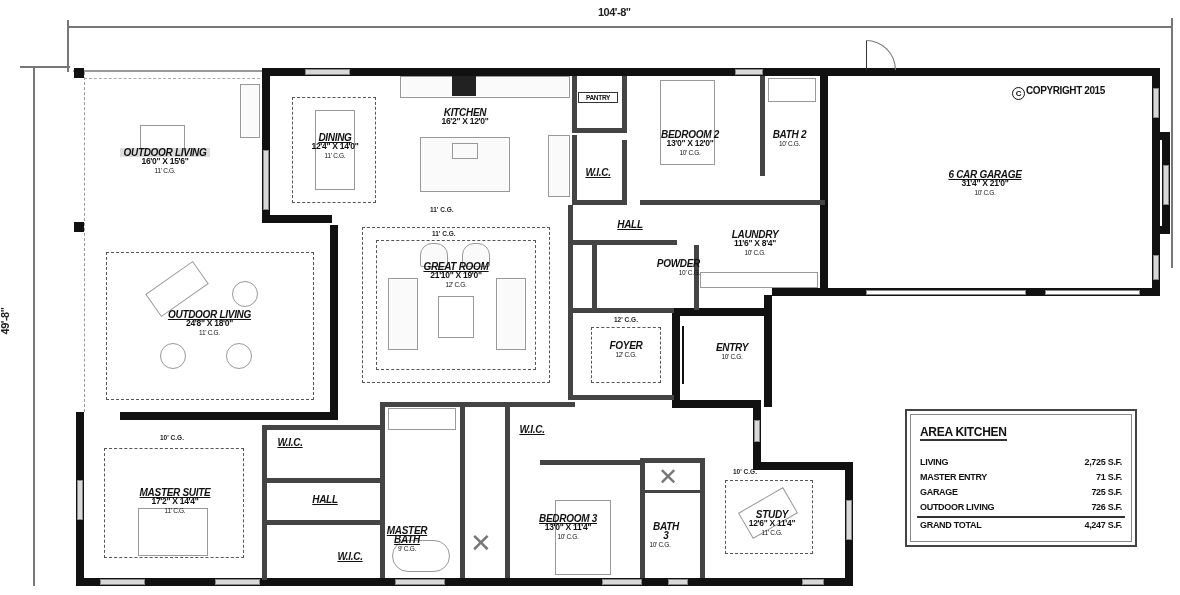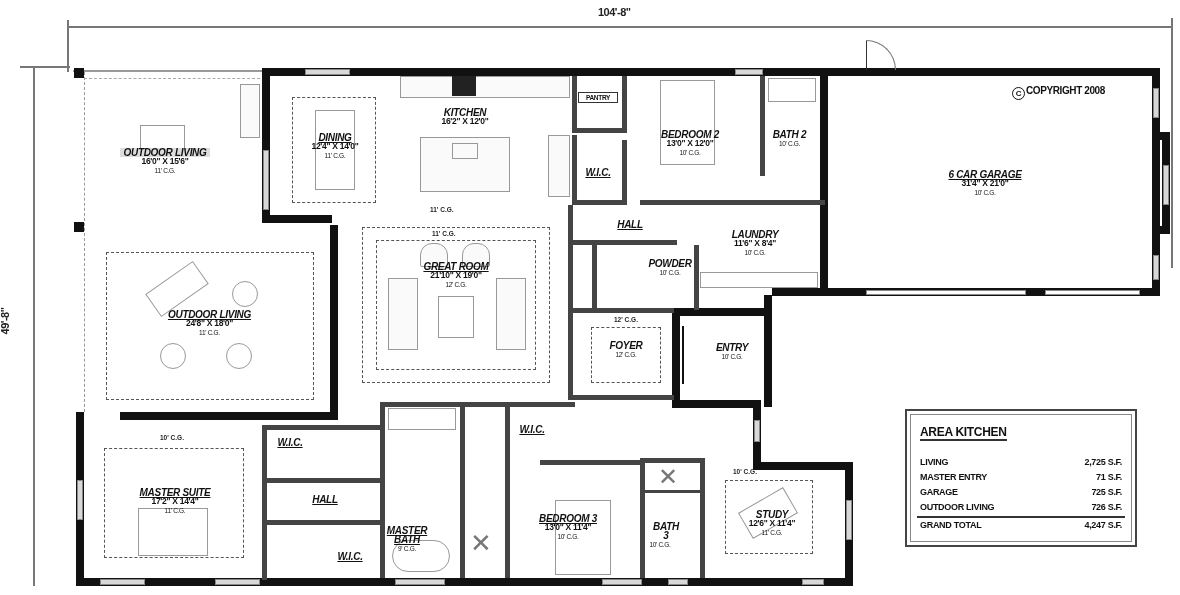--- a/index.html
+++ b/index.html
@@ -163,35 +163,35 @@
   <span class="nm" style="text-decoration:none;">BATH 2</span>
   <span class="cl">10' C.G.</span>
 </div>
 
 <div class="room" style="left:930px;top:170px;width:110px;">
   <span class="nm">6 CAR GARAGE</span>
   <span class="sz">31'4" X 21'0"</span>
   <span class="cl">10' C.G.</span>
 </div>
 <div class="copyright">
-  <span class="c">C</span><span>COPYRIGHT 2008</span>
+  <span class="c">C</span><span>COPYRIGHT 2015</span>
 </div>
 
 <div class="room" style="left:605px;top:220px;width:50px;">
   <span class="nm">HALL</span>
 </div>
 
 <div class="furn" style="left:700px;top:272px;width:118px;height:16px;background:transparent;"></div>
 <div class="room" style="left:715px;top:230px;width:80px;">
   <span class="nm" style="text-decoration:none;">LAUNDRY</span>
   <span class="sz">11'6" X 8'4"</span>
   <span class="cl">10' C.G.</span>
 </div>
 
-<div class="room" style="left:640px;top:259px;width:60px;">
+<div class="room" style="left:640px;top:259px;width:60px;text-align:right;">
   <span class="nm" style="text-decoration:none;">POWDER</span>
   <span class="cl">10' C.G.</span>
 </div>
 
 <div class="ceil" style="left:432px;top:230px;">11' C.G.</div>
 <div class="dashed" style="left:362px;top:227px;width:188px;height:156px;"></div>
 <div class="dashed" style="left:376px;top:240px;width:160px;height:130px;"></div>
 
 <div class="furn" style="left:388px;top:278px;width:30px;height:72px;"></div>
 <div class="furn" style="left:496px;top:278px;width:30px;height:72px;"></div>

